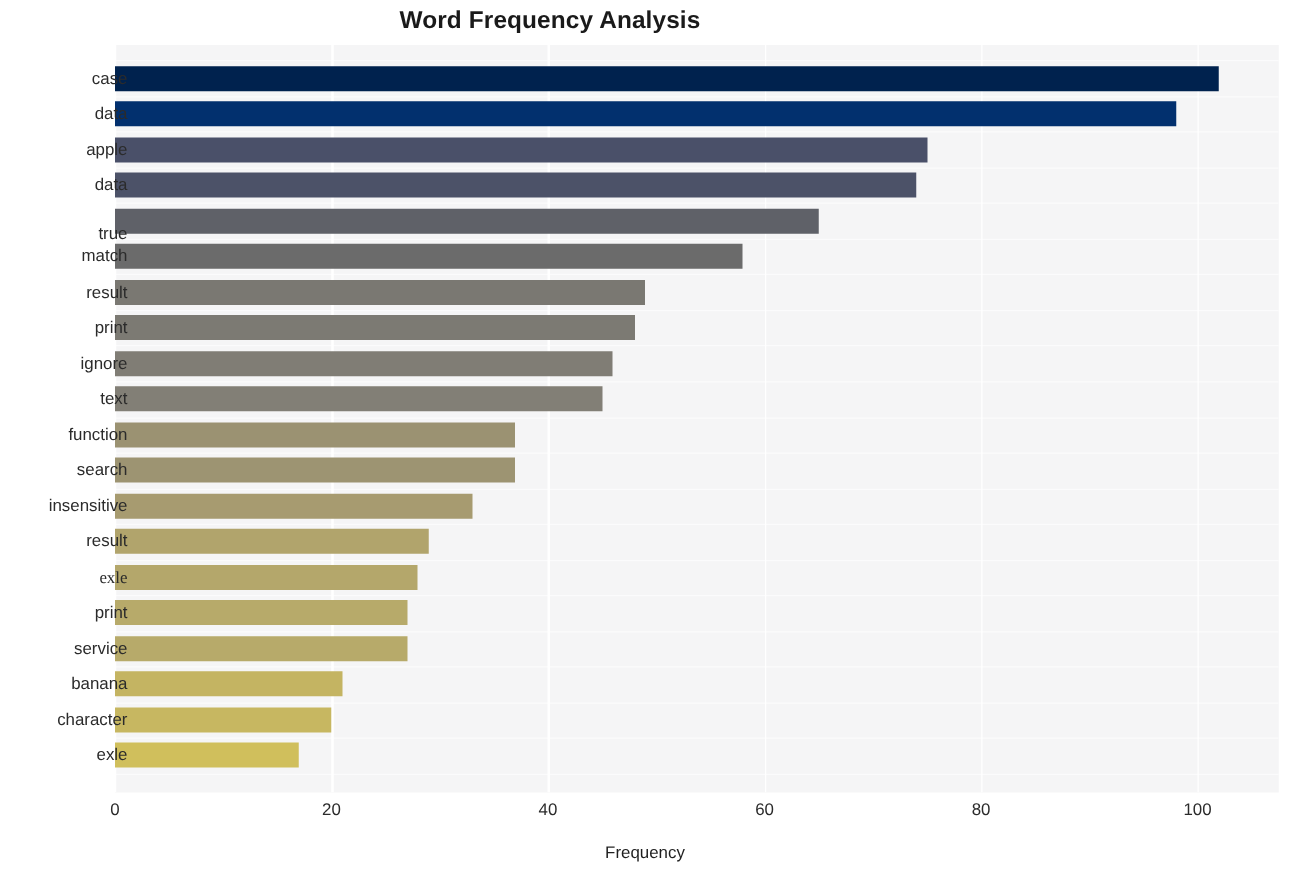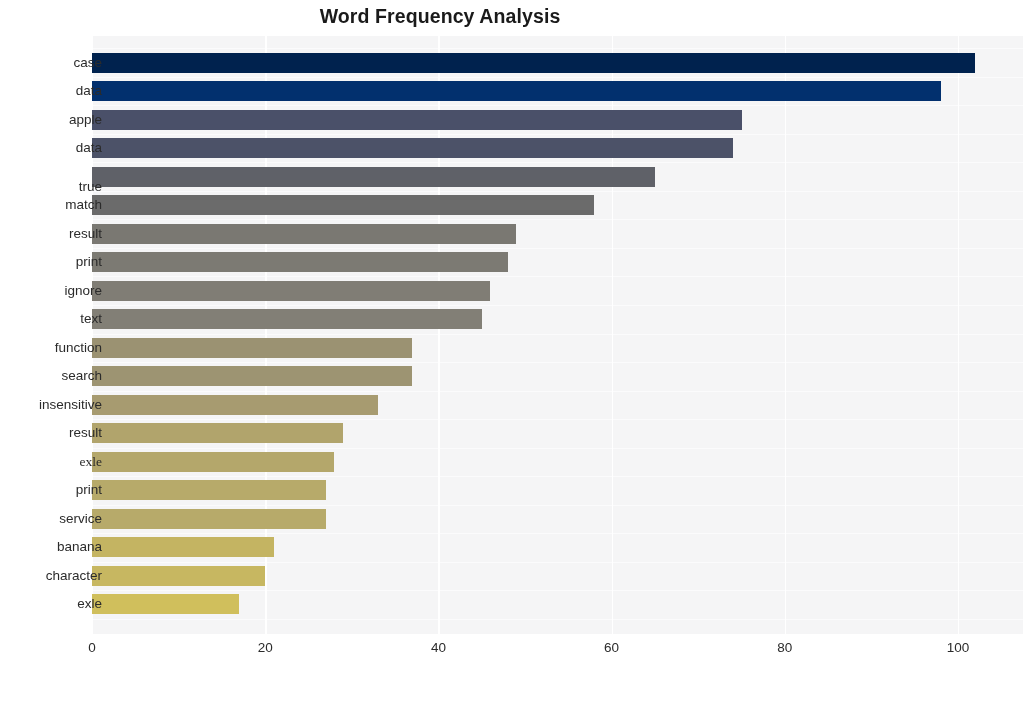--- a/index.html
+++ b/index.html
@@ -185,14 +185,15 @@
 
   <div id="xtick-layer">
       <div class="xtick-label" style="left: 92px;">0</div>
       <div class="xtick-label" style="left: 265.209px;">20</div>
       <div class="xtick-label" style="left: 438.419px;">40</div>
       <div class="xtick-label" style="left: 611.628px;">60</div>
       <div class="xtick-label" style="left: 784.837px;">80</div>
       <div class="xtick-label" style="left: 958.047px;">100</div>
     </div>
 
+  <div id="xaxis-title">Frequency</div>
 
 </div>
 
 </body></html>

